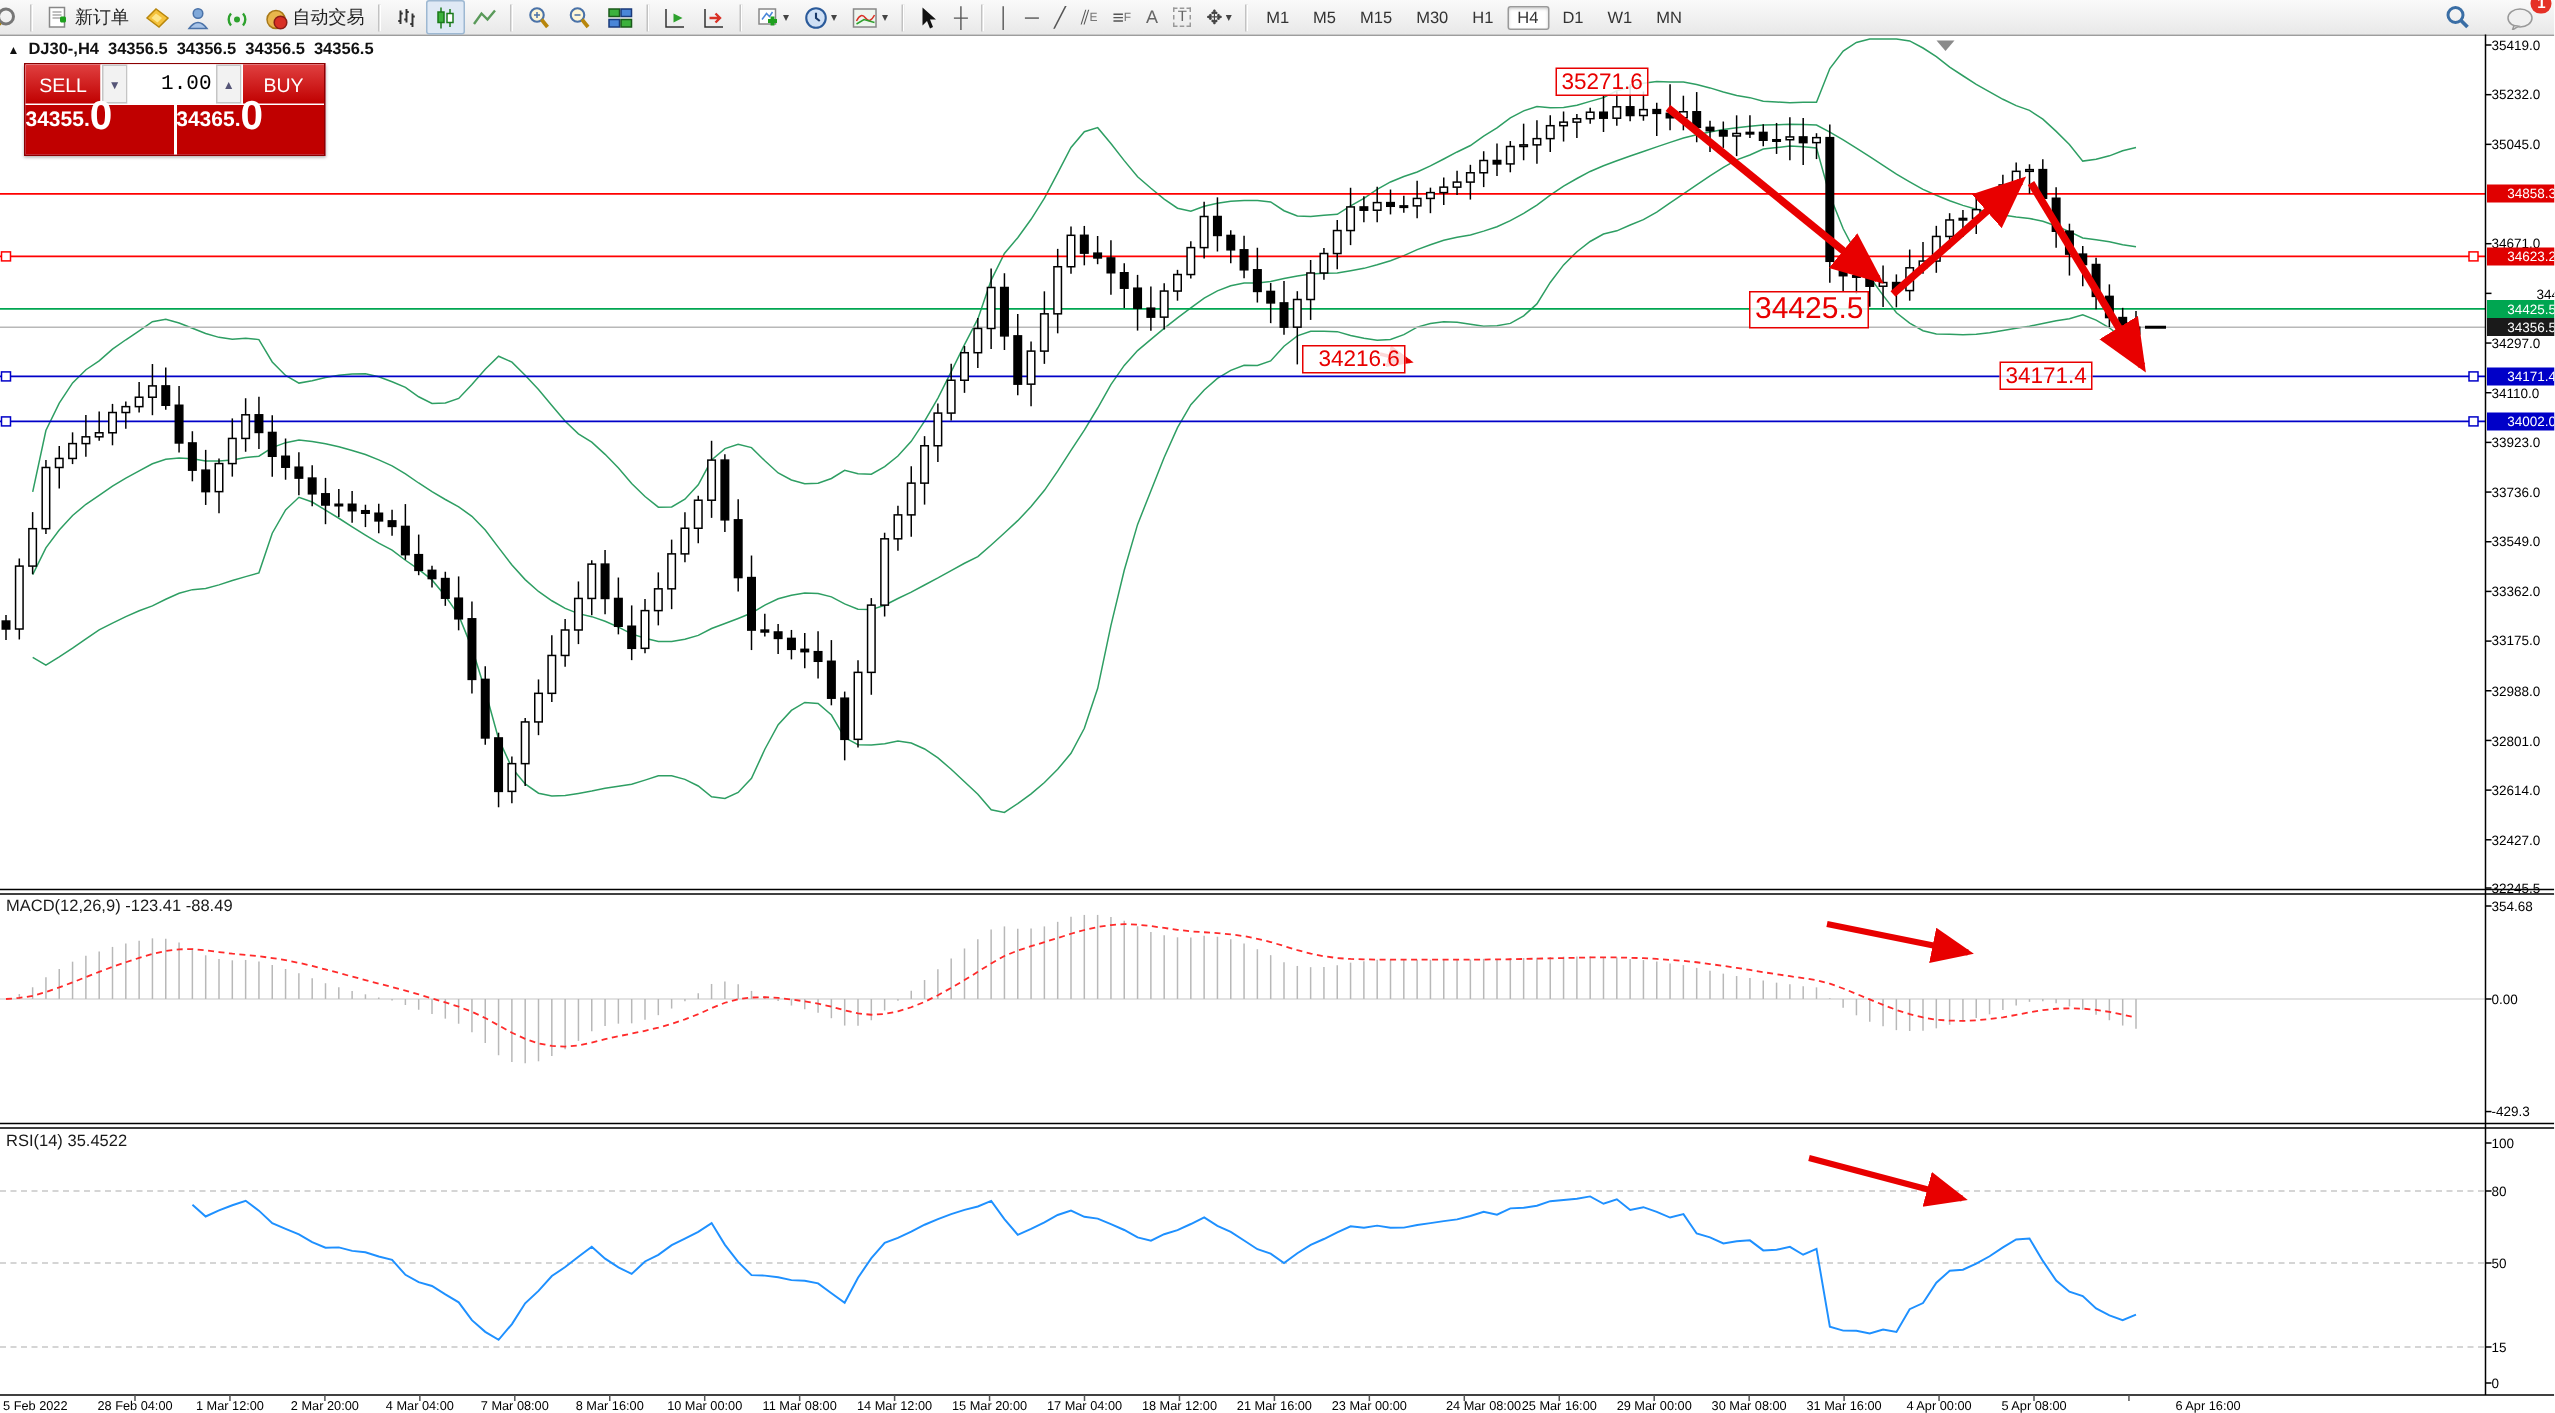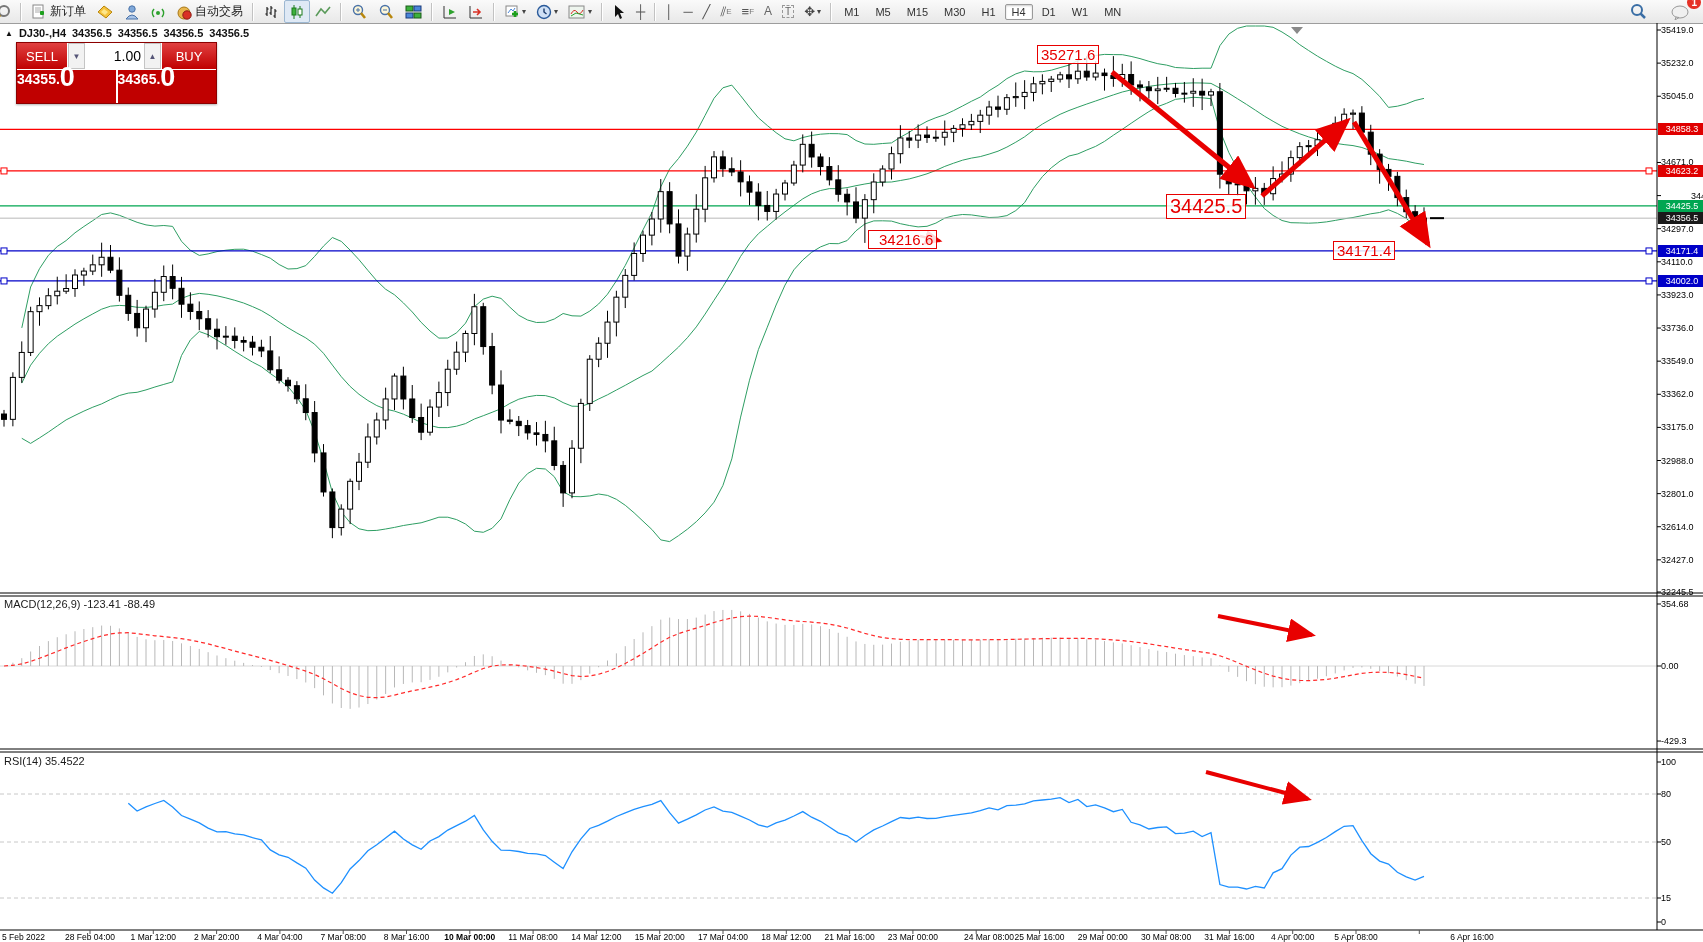--- a/index.html
+++ b/index.html
@@ -27,33 +27,33 @@
   
   #trade-panel{position:absolute;left:2px;top:42px;width:199px;z-index:40;
     border:1px solid #8c0000;background:#f9a8d4;box-shadow:0 1px 2px rgba(0,0,0,.3);margin-left:14px;}
   #tp-top{display:flex;height:26px;background:#fff;}
   .tp-btn{background:linear-gradient(#e04040,#c00000);color:#fff;font-size:13px;
           display:flex;align-items:center;justify-content:center;cursor:pointer;}
   #sell-btn{width:50px;border-right:1px solid #fff;}
   #buy-btn{width:54px;border-left:1px solid #fff;}
   #lot-box{flex:1;display:flex;align-items:stretch;background:#fff;}
   #lot-input{flex:1;border:0;text-align:right;font-size:14px;padding-right:3px;width:50px;
-             font-family:Liberation Sans, sans-serif;}
+             font-family:Liberation Mono, monospace;}
   .spin{width:15px;display:flex;align-items:center;justify-content:center;background:#f2f2f2;
         border:1px solid #c5c5c5;color:#557;font-size:8px;cursor:pointer;}
   #tp-bottom{display:flex;height:33px;border-top:1px solid #fff;}
   .tp-price{flex:1;background:#c00000;color:#fff;display:flex;align-items:flex-end;
             justify-content:flex-start;padding-bottom:13px;cursor:pointer;}
   .tp-price:first-child{border-right:2px solid #fff;}
   .p-small{font-size:14px;font-weight:bold;line-height:22px;}
   .p-big{font-size:27px;font-weight:bold;line-height:26px;}
   
   #chart-svg{position:absolute;left:0;top:0;z-index:10;}
   .axis-label{position:absolute;left:1661px;font-size:9px;color:#000;z-index:15;white-space:nowrap;}
-  .price-tag{position:absolute;left:1658px;width:44px;font-size:9px;color:#fff;text-align:center;
+  .price-tag{position:absolute;left:1658px;width:44px;font-size:9px;color:#fff;text-align:right;
              padding:1px 0 1px 2px;z-index:16;white-space:nowrap;}
   .time-label{position:absolute;top:932px;font-size:8.5px;color:#000;z-index:15;white-space:nowrap;}
   .ind-label{position:absolute;font-size:11px;color:#1a1a1a;z-index:20;white-space:nowrap;}
   .anno{position:absolute;border:1px solid #e80000;color:#e80000;background:rgba(255,255,255,.85);
         padding:0 3px;z-index:25;font-weight:500;white-space:nowrap;}
 </style>
 </head>
 <body>
 
 <div id="app">
@@ -894,21 +894,21 @@
       <div class="axis-label" style="top:837px;">50</div>
       <div class="axis-label" style="top:893px;">15</div>
       <div class="axis-label" style="top:917px;">0</div>
       <div class="time-label" style="left:2px;">5 Feb 2022</div>
       <div class="time-label" style="left: 90px; transform: translateX(-50%);">28 Feb 04:00</div>
       <div class="time-label" style="left: 153.3px; transform: translateX(-50%);">1 Mar 12:00</div>
       <div class="time-label" style="left: 216.6px; transform: translateX(-50%);">2 Mar 20:00</div>
       <div class="time-label" style="left: 279.9px; transform: translateX(-50%);">4 Mar 04:00</div>
       <div class="time-label" style="left: 343.2px; transform: translateX(-50%);">7 Mar 08:00</div>
       <div class="time-label" style="left: 406.5px; transform: translateX(-50%);">8 Mar 16:00</div>
-      <div class="time-label" style="left: 469.8px; transform: translateX(-50%); font-weight: bold;">10 Mar 00:00</div>
+      <div class="time-label" style="left: 469.8px; transform: translateX(-50%);">10 Mar 00:00</div>
       <div class="time-label" style="left: 533.1px; transform: translateX(-50%);">11 Mar 08:00</div>
       <div class="time-label" style="left: 596.4px; transform: translateX(-50%);">14 Mar 12:00</div>
       <div class="time-label" style="left: 659.7px; transform: translateX(-50%);">15 Mar 20:00</div>
       <div class="time-label" style="left: 723px; transform: translateX(-50%);">17 Mar 04:00</div>
       <div class="time-label" style="left: 786.3px; transform: translateX(-50%);">18 Mar 12:00</div>
       <div class="time-label" style="left: 849.6px; transform: translateX(-50%);">21 Mar 16:00</div>
       <div class="time-label" style="left: 912.9px; transform: translateX(-50%);">23 Mar 00:00</div>
       <div class="time-label" style="left: 989px; transform: translateX(-50%);">24 Mar 08:00</div>
       <div class="time-label" style="left: 1039.5px; transform: translateX(-50%);">25 Mar 16:00</div>
       <div class="time-label" style="left: 1102.8px; transform: translateX(-50%);">29 Mar 00:00</div>

